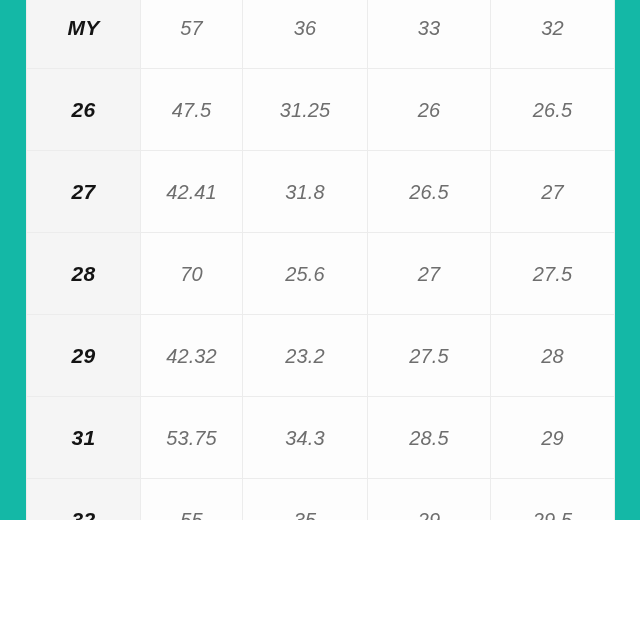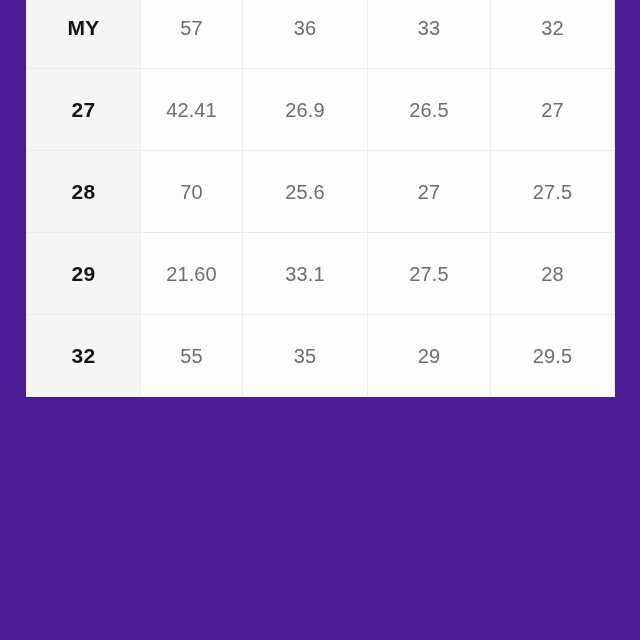--- a/index.html
+++ b/index.html
@@ -13,23 +13,24 @@
     height: 640px;
     overflow: hidden;
     font-family: "Liberation Sans", "DejaVu Sans", sans-serif;
     -webkit-font-smoothing: antialiased;
   }
 
   
   #viewport {
     position: relative;
     width: 640px;
-    height: 640px;
+    height: 520px;
     overflow: hidden;
-    background: #4c1d95;
+    background: #14b8a6;
+    font-style: italic;
   }
 
   #table-scroll {
     position: absolute;
     left: 26px;
     
     top: -14px;
     width: 588px;
   }
 
@@ -107,39 +108,53 @@
         <tr>
           <th class="label-cell">MY</th>
           <th class="value-cell">57</th>
           <th class="value-cell">36</th>
           <th class="value-cell">33</th>
           <th class="value-cell">32</th>
         </tr>
       </thead>
       <tbody>
         <tr>
+          <td class="label-cell">26</td>
+          <td class="value-cell">47.5</td>
+          <td class="value-cell">31.25</td>
+          <td class="value-cell">26</td>
+          <td class="value-cell">26.5</td>
+        </tr>
+        <tr>
           <td class="label-cell">27</td>
           <td class="value-cell">42.41</td>
-          <td class="value-cell">26.9</td>
+          <td class="value-cell">31.8</td>
           <td class="value-cell">26.5</td>
           <td class="value-cell">27</td>
         </tr>
         <tr>
           <td class="label-cell">28</td>
           <td class="value-cell">70</td>
           <td class="value-cell">25.6</td>
           <td class="value-cell">27</td>
           <td class="value-cell">27.5</td>
         </tr>
         <tr>
           <td class="label-cell">29</td>
-          <td class="value-cell">21.60</td>
-          <td class="value-cell">33.1</td>
+          <td class="value-cell">42.32</td>
+          <td class="value-cell">23.2</td>
           <td class="value-cell">27.5</td>
           <td class="value-cell">28</td>
+        </tr>
+        <tr>
+          <td class="label-cell">31</td>
+          <td class="value-cell">53.75</td>
+          <td class="value-cell">34.3</td>
+          <td class="value-cell">28.5</td>
+          <td class="value-cell">29</td>
         </tr>
         <tr>
           <td class="label-cell">32</td>
           <td class="value-cell">55</td>
           <td class="value-cell">35</td>
           <td class="value-cell">29</td>
           <td class="value-cell">29.5</td>
         </tr>
       </tbody>
     </table>

